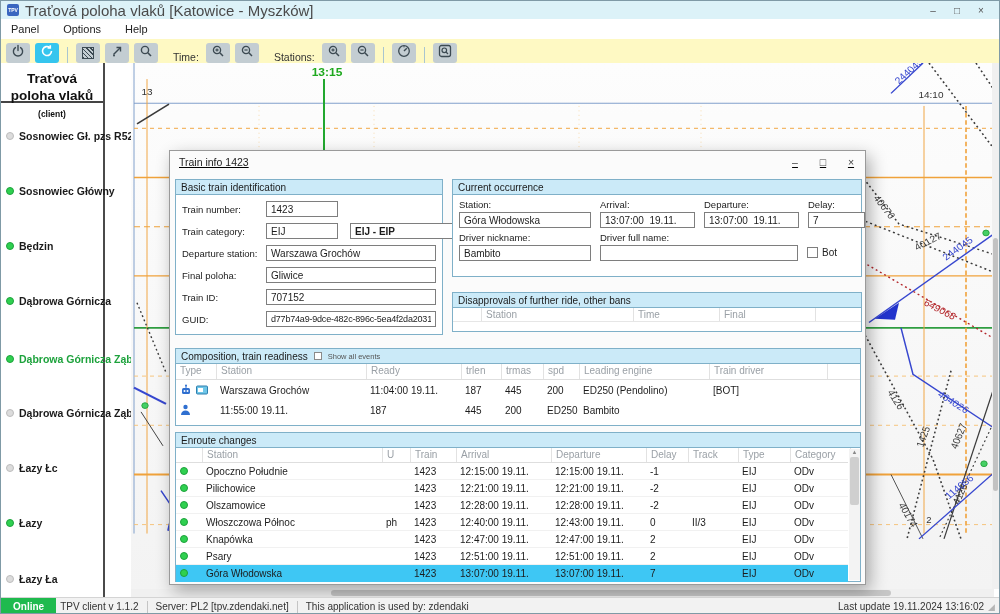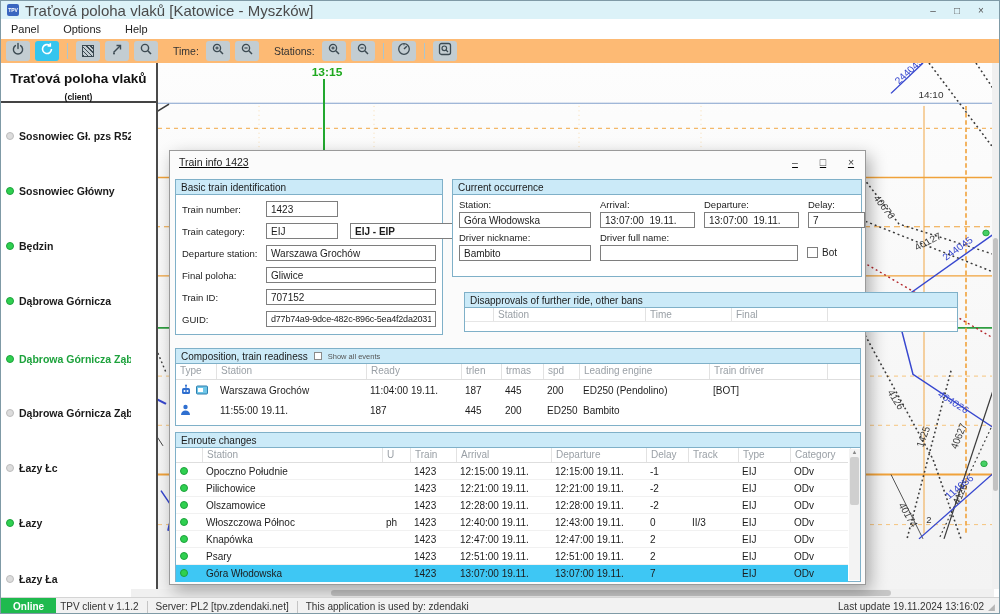--- a/index.html
+++ b/index.html
@@ -11,31 +11,31 @@
   .app-icon{width:12px;height:12px;background:#3a66c0;border-radius:2px;color:#fff;font-size:5px;
             display:flex;align-items:center;justify-content:center;font-weight:bold;flex:none;}
   .win-title{font-size:15px;color:#4a4a4a;}
   .win-controls{margin-left:auto;display:flex;gap:0;}
   .win-btn{width:24px;height:18px;display:flex;align-items:center;justify-content:center;
            font-size:10px;color:#555;cursor:default;}
   
   .menubar{height:20px;background:#fff;display:flex;align-items:center;padding:0 10px;gap:24px;}
   .menu-item{font-size:11px;color:#222;}
   
-  .toolbar{height:24px;background:#fdba74;display:flex;align-items:center;padding:0 5px;gap:5px;}
+  .toolbar{height:24px;background:#fef9c3;display:flex;align-items:flex-end;padding:0 5px;gap:5px;}
   .tbtn{width:24px;height:20px;background:#c3cdd2;border-radius:3px;display:flex;align-items:center;
         justify-content:center;flex:none;}
   .tbtn.active{background:#35c5ee;}
   .tsep{width:1px;height:16px;background:#a9c5d0;margin:0 3px;flex:none;}
   .tlabel{font-size:10.5px;color:#333;margin:0 2px 0 10px;}
   .hatch{width:12px;height:12px;border:1px solid #3c4a52;
          background:repeating-linear-gradient(45deg,#3c4a52 0 1px,transparent 1px 3px);}
   
   .main{position:relative;height:534px;background:#fff;overflow:hidden;}
-  .sidebar{position:absolute;left:0;top:0;width:157px;height:100%;background:#fff;
+  .sidebar{position:absolute;left:0;top:0;width:104px;height:100%;background:#fff;
            border-right:2px solid #4a4a4a;z-index:2;}
   .sidebar-header{padding:8px 4px 4px;text-align:center;font-weight:bold;font-size:13.5px;color:#111;
                   border-bottom:2px solid #444;height:40px;line-height:1.25;}
   .client-suffix{font-size:8.5px;}
   .station-row{position:absolute;left:0;display:flex;align-items:center;gap:5px;padding-left:5px;
                width:130px;white-space:nowrap;overflow:hidden;}
   .dot{width:8px;height:8px;border-radius:50%;flex:none;}
   .dot.green{background:#2fd050;border:1px solid #1da23c;}
   .dot.gray{background:#dcdcdc;border:1px solid #bdbdbd;}
   .station-label{font-size:10.5px;font-weight:bold;color:#1a1a1a;}
@@ -62,21 +62,21 @@
   .dlg-titlebar{height:22px;display:flex;align-items:center;padding:0 0 0 9px;text-decoration:underline;}
   .dlg-title{font-size:10.5px;color:#222;}
   .dlg-controls{margin-left:auto;display:flex;}
   .dlg-btn{width:28px;height:22px;display:flex;align-items:center;justify-content:center;
            font-size:10.5px;color:#444;}
   .group{position:absolute;border:1px solid #7fb0c8;background:#fff;}
   .group-header{background:#cbeaf8;border-bottom:1px solid #7fb0c8;height:15px;display:flex;
                 align-items:center;padding:0 5px;font-size:10px;color:#1a1a1a;gap:6px;}
   .g-basic{left:5px;top:28px;width:268px;height:156px;}
   .g-occ{left:282px;top:28px;width:410px;height:98px;}
-  .g-disap{left:294px;top:141px;width:494px;height:40px;}
+  .g-disap{left:282px;top:141px;width:410px;height:40px;}
   .g-comp{left:5px;top:197px;width:686px;height:78px;}
   .g-enroute{left:5px;top:281px;width:686px;height:150px;}
   .frow{display:flex;align-items:center;margin:6px 6px 0;}
   .flabel{flex:none;width:84px;font-size:9.5px;color:#222;}
   .tbox{border:1px solid #7e7e7e;background:#fff;height:16px;font-size:10px;color:#1c1c1c;
         padding:0 4px;font-family:"Liberation Sans",sans-serif;}
   .w72{width:72px;} .wflex{flex:1;} .ml12{margin-left:12px;font-weight:bold;}
   .guid{font-size:9px;letter-spacing:-0.2px;}
   .occ-grid{display:flex;padding:2px 6px 0;gap:9px;}
   .occ-field{display:flex;flex-direction:column;}

